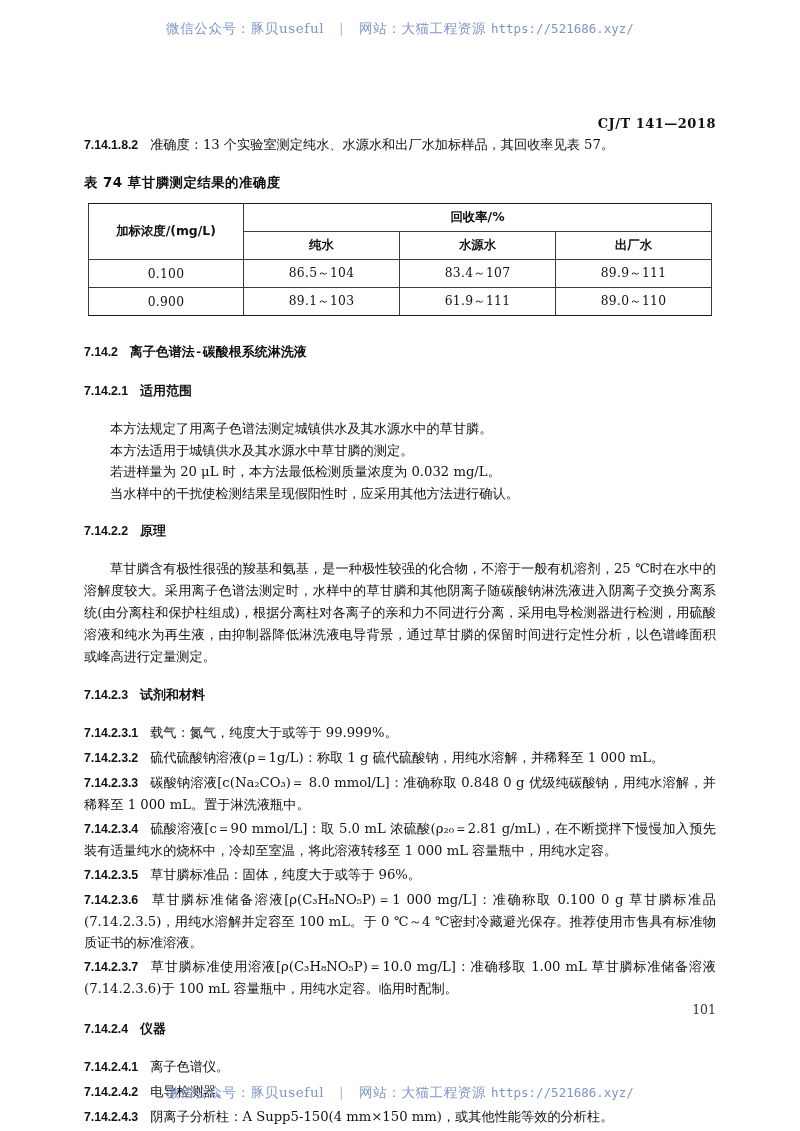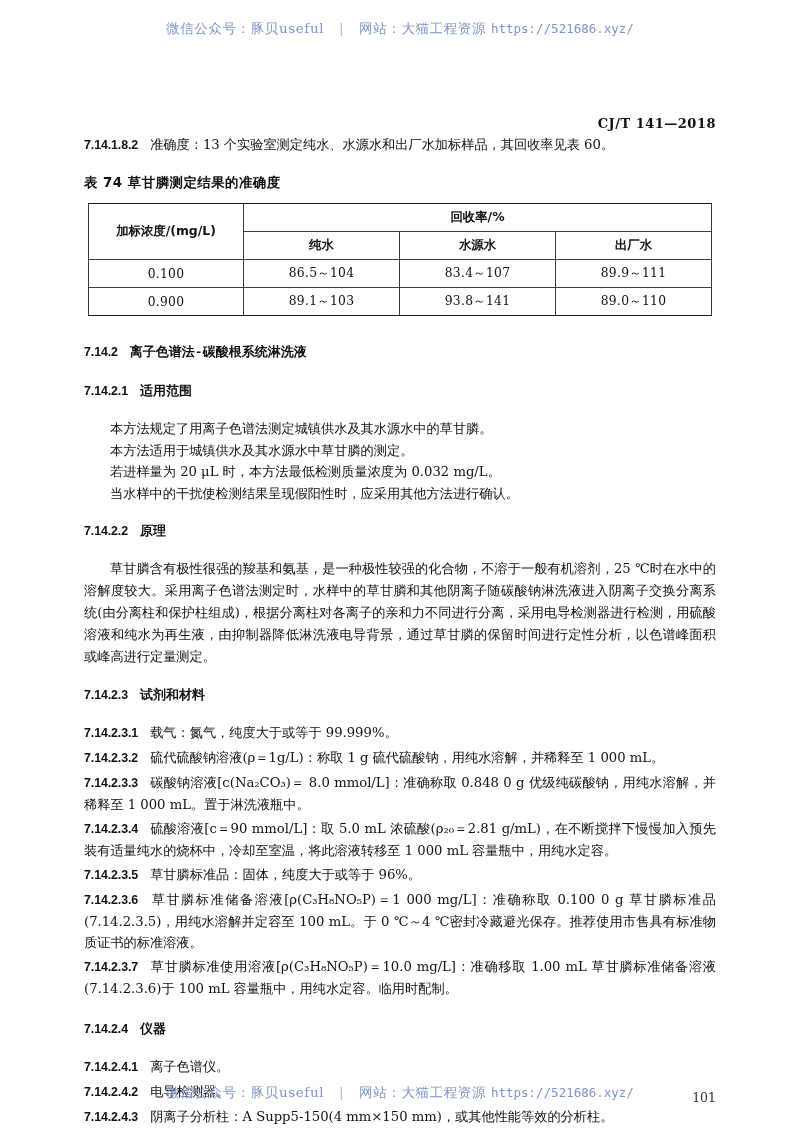--- a/index.html
+++ b/index.html
@@ -145,21 +145,21 @@
   table.data tr:last-child td { border-bottom: 1.6px solid #1a1a1a; }
   .col-conc { width: 150px; }
   .cell-num {
     font-family: "DejaVu Serif", "Liberation Serif", serif;
     letter-spacing: 0.3px;
   }
 
   
   .page-number {
     position: absolute;
-    top: 1090px;
+    top: 1002px;
     right: 84px;
     font-size: 12.5px;
     color: #333;
     font-family: "DejaVu Serif", "Liberation Serif", serif;
   }
 </style>
 </head>
 <body>
 
 <div class="page">
@@ -169,21 +169,21 @@
     <span class="sep">|</span>
     <span>网站：大猫工程资源</span>
     <span class="url">https://521686.xyz/</span>
   </div>
 
   <div class="running-head">CJ/T 141—2018</div>
 
   <div class="content">
 
     <p class="clause-line">
-      <span class="num">7.14.1.8.2</span><span class="num-gap"></span><span>准确度：13 个实验室测定纯水、水源水和出厂水加标样品，其回收率见表 60。</span>
+      <span class="num">7.14.1.8.2</span><span class="num-gap"></span><span>准确度：13 个实验室测定纯水、水源水和出厂水加标样品，其回收率见表 57。</span>
     </p>
 
     <div class="table-title">表 74  草甘膦测定结果的准确度</div>
 
     <table class="data">
       <tbody>
         <tr class="top">
           <th class="col-conc" rowspan="2">加标浓度/(mg/L)</th>
           <th colspan="3">回收率/%</th>
         </tr>
@@ -194,21 +194,21 @@
         </tr>
         <tr>
           <td class="cell-num">0.100</td>
           <td class="cell-num">86.5～104</td>
           <td class="cell-num">83.4～107</td>
           <td class="cell-num">89.9～111</td>
         </tr>
         <tr>
           <td class="cell-num">0.900</td>
           <td class="cell-num">89.1～103</td>
-          <td class="cell-num">93.8～141</td>
+          <td class="cell-num">61.9～111</td>
           <td class="cell-num">89.0～110</td>
         </tr>
       </tbody>
     </table>
 
     <p class="heading h-l2">
       <span class="num">7.14.2</span><span class="num-gap"></span><span class="htext">离子色谱法-碳酸根系统淋洗液</span>
     </p>
 
     <p class="heading h-l3">

